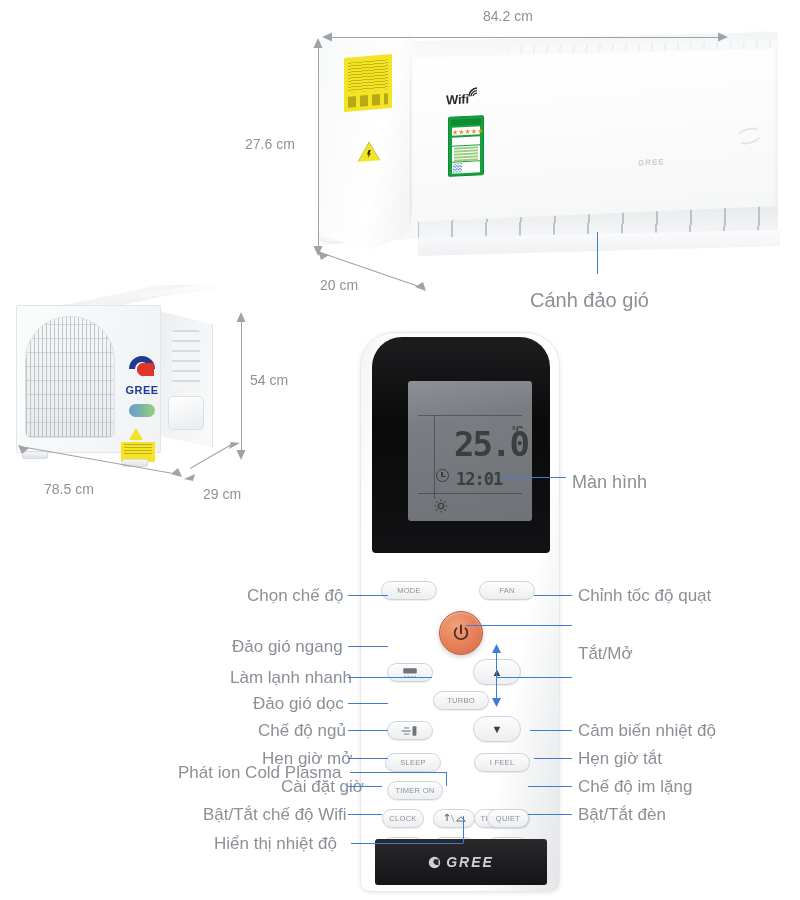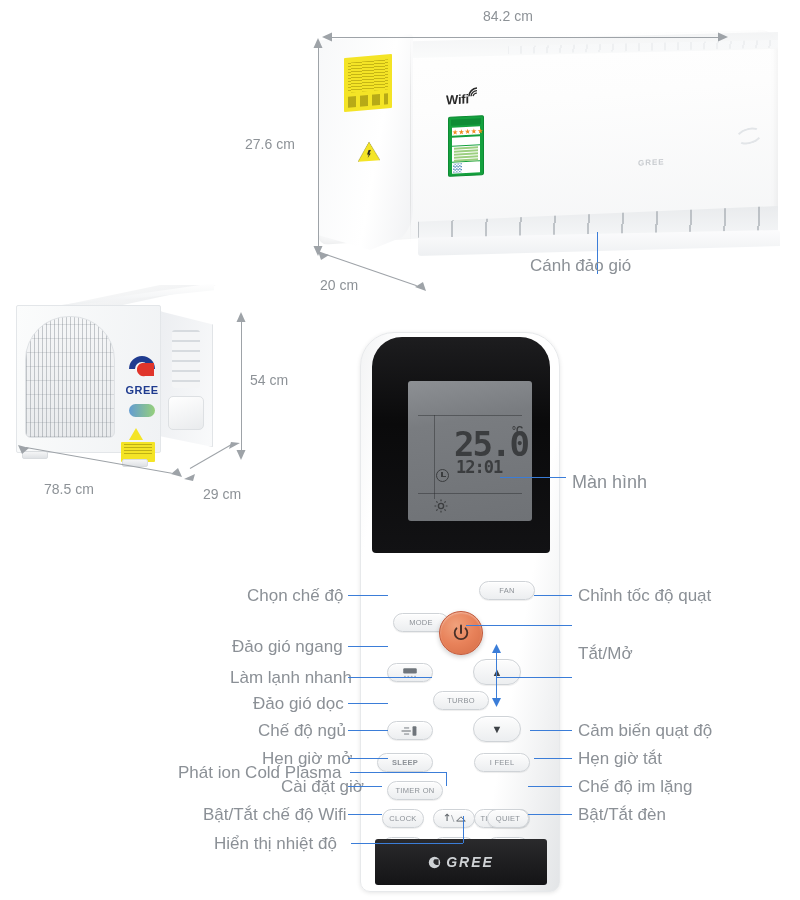--- a/index.html
+++ b/index.html
@@ -252,21 +252,21 @@
     position: absolute; left: 46px; top: 46px;
     font-family: "DejaVu Sans Mono", monospace;
     font-size: 34px; font-weight: bold; color: #3b3d3f;
     letter-spacing: -2px; line-height: 34px;
   }
   .lcd-deg { position: absolute; left: 104px; top: 44px; font-size: 10px; color: #3b3d3f; font-weight: bold; }
   .lcd-clock-ico { position: absolute; left: 28px; top: 88px; width: 13px; height: 13px; border: 1.6px solid #3b3d3f; border-radius: 50%; }
   .lcd-clock-ico::after { content:""; position:absolute; left:4px; top:2px; width:1.6px; height:5px; background:#3b3d3f; }
   .lcd-clock-ico::before { content:""; position:absolute; left:4.5px; top:5.5px; width:4px; height:1.6px; background:#3b3d3f; }
   .lcd-time {
-    position: absolute; left: 48px; top: 76px;
+    position: absolute; left: 48px; top: 88px;
     font-family: "DejaVu Sans Mono", monospace;
     font-size: 17px; font-weight: bold; color: #3b3d3f; letter-spacing: -1px;
   }
   .lcd-sun { position: absolute; left: 26px; top: 118px; width: 14px; height: 14px; }
 
   .btn {
     position: absolute;
     background: linear-gradient(180deg,#fdfdfd,#eceef0);
     border: 1px solid #cfd3d7;
     border-radius: 10px;
@@ -378,21 +378,21 @@
   <div class="dim" style="left:320px; top:277px;">20 cm</div>
   <div class="dimline" style="left:326px; top:254px; width:96px; height:1px; transform:rotate(19deg); transform-origin:left center;"></div>
   <svg style="position:absolute; left:318px; top:248px; width:14px; height:14px;" viewBox="0 0 14 14">
       <path d="M0 3 L11 7 L3 12 Z" fill="#9ea3a8"></path>
     </svg>
   <svg style="position:absolute; left:412px; top:280px; width:14px; height:14px;" viewBox="0 0 14 14">
       <path d="M14 11 L3 7 L11 2 Z" fill="#9ea3a8"></path>
     </svg>
 
   <div class="leader leader-v" style="left:597px; top:232px; height:42px;"></div>
-  <div class="lbl" style="left:530px; top:256px; font-size:17px;">Cánh đảo gió</div>
+  <div class="lbl" style="left:530px; top:288px; font-size:20px;">Cánh đảo gió</div>
 
   <div id="outdoor-unit">
     <div class="ou-topplate"></div>
     <div class="ou-top"></div>
     <div class="ou-side">
       <div class="ou-side-slots"></div>
       <div class="ou-valvebox"></div>
     </div>
     <div class="ou-face">
       <div class="ou-grill"></div>
@@ -463,21 +463,21 @@
               <line x1="11.7" y1="7" x2="13.5" y2="7"></line>
             <line x1="2.3" y1="2.3" x2="3.6" y2="3.6"></line>
               <line x1="10.4" y1="10.4" x2="11.7" y2="11.7"></line>
             <line x1="11.7" y1="2.3" x2="10.4" y2="3.6"></line>
               <line x1="3.6" y1="10.4" x2="2.3" y2="11.7"></line>
           </g>
         </svg>
       </div>
     </div>
 
-    <div class="btn btn-wide" style="left:32px; top:248px;margin-top:32px;">
+    <div class="btn btn-wide" style="left:20px; top:248px;">
       <span>MODE</span>
     </div>
     <div class="btn btn-wide" style="left:118px; top:248px;">
       <span>FAN</span>
     </div>
 
     <div class="btn-pwr" style="left:78px; top:278px;">
       <svg viewBox="0 0 24 24" style="width:20px;height:20px;">
         <path d="M12 3 L12 12" stroke="#4a3028" stroke-width="2.4" stroke-linecap="round" fill="none"></path>
         <path d="M6.6 6.4 A7.6 7.6 0 1 0 17.4 6.4" stroke="#4a3028" stroke-width="2.2" fill="none" stroke-linecap="round"></path>
@@ -503,21 +503,21 @@
       </svg>
     </div>
 
     <div class="btn btn-arrow" style="left:112px; top:326px;">
       <span style="font-size:11px;color:#3d4146;">▲</span>
     </div>
     <div class="btn btn-arrow" style="left:112px; top:383px;">
       <span style="font-size:11px;color:#3d4146;">▼</span>
     </div>
 
-    <div class="btn btn-wide" style="left:16px; top:420px;font-weight:bold;">
+    <div class="btn btn-wide" style="left:24px; top:420px;">
       <span>SLEEP</span>
     </div>
     <div class="btn btn-wide" style="left:113px; top:420px;">
       <span>I FEEL</span>
     </div>
 
     <div class="btn btn-wide" style="left:26px; top:448px;">
       <span>TIMER ON</span>
     </div>
     <div class="btn btn-wide" style="left:113px; top:448px;margin-top:28px;">
@@ -601,21 +601,21 @@
   <div class="leader leader-v" style="left:496px; top:650px; height:50px;"></div>
   <svg style="position:absolute; left:491px; top:644px; width:11px; height:10px;" viewBox="0 0 11 10">
       <path d="M5.5 0 L1 9 L10 9 Z" fill="#3b7dd8"></path>
     </svg>
   <svg style="position:absolute; left:491px; top:697px; width:11px; height:10px;" viewBox="0 0 11 10">
       <path d="M5.5 10 L1 1 L10 1 Z" fill="#3b7dd8"></path>
     </svg>
   <div class="leader leader-h" style="left:496px; top:677px; width:76px;"></div>
 
   <div class="leader leader-h" style="left:530px; top:730px; width:42px;"></div>
-  <div class="lbl" style="left:578px; top:721px;">Cảm biến quạt độ</div>
+  <div class="lbl" style="left:578px; top:721px;">Cảm biến nhiệt độ</div>
 
   <div class="leader leader-h" style="left:534px; top:758px; width:38px;"></div>
   <div class="lbl" style="left:578px; top:749px;">Hẹn giờ tắt</div>
 
   <div class="leader leader-h" style="left:528px; top:786px; width:44px;"></div>
   <div class="lbl" style="left:578px; top:777px;">Chế độ im lặng</div>
 
   <div class="leader leader-h" style="left:528px; top:814px; width:44px;"></div>
   <div class="lbl" style="left:578px; top:805px;">Bật/Tắt đèn</div>
 

